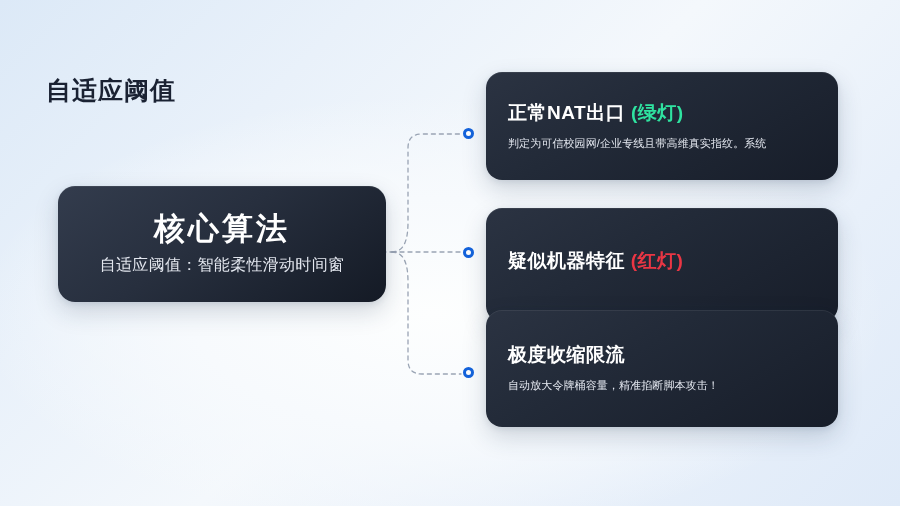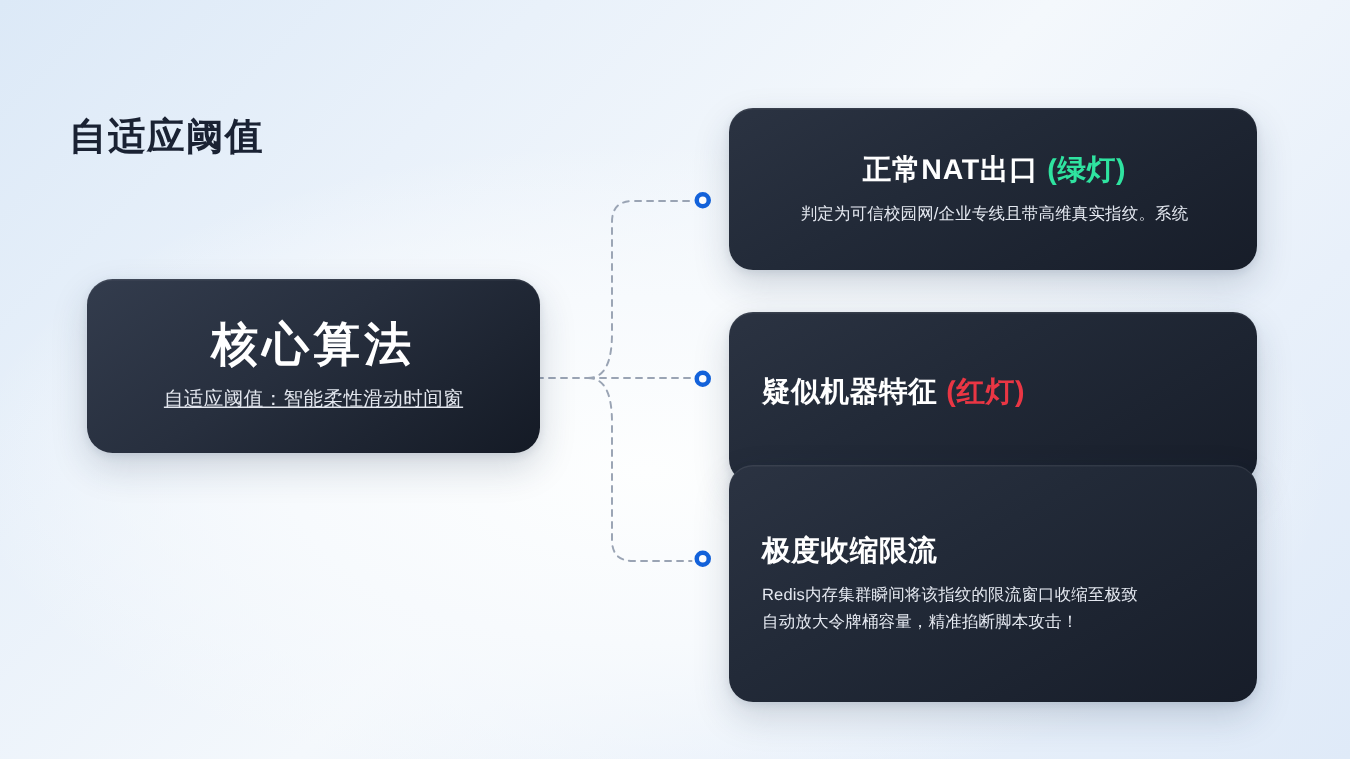--- a/index.html
+++ b/index.html
@@ -56,59 +56,58 @@
       0 10px 24px rgba(30, 48, 80, 0.18),
       0 2px 6px rgba(30, 48, 80, 0.10),
       inset 0 1px 0 rgba(255,255,255,0.07);
     color: #ffffff;
   }
 
   
   .card-core {
     left: 58px;
     top: 186px;
-    width: 302px;
+    width: 328px;
     height: 116px;
     border-radius: 17px;
     padding: 0;
     display: flex;
     flex-direction: column;
     align-items: center;
     justify-content: center;
     background: linear-gradient(145deg, #333c4d 0%, #272f3e 45%, #141a25 100%);
   }
   .core-title {
     font-size: 31px;
     font-weight: bold;
     letter-spacing: 3px;
     line-height: 1.1;
     color: #ffffff;
     margin-bottom: 9px;
   }
   .core-subtitle {
-    font-size: 13px;
+    font-size: 16px;
     font-weight: normal;
     color: #e2e6ee;
     letter-spacing: 0.3px;
     white-space: nowrap;
-    text-decoration: underline;
   }
 
   
   .card-branch {
     left: 486px;
     width: 352px;
     padding: 16px 20px 16px 22px;
     display: flex;
     flex-direction: column;
     justify-content: center;
   }
-  .card-b1 { top: 72px;  height: 108px; text-align: center; }
+  .card-b1 { top: 72px;  height: 108px; }
   .card-b2 { top: 208px; height: 114px;  }
-  .card-b3 { top: 310px; height: 158px; }
+  .card-b3 { top: 310px; height: 117px; }
 
   .branch-title {
     font-size: 19px;
     font-weight: bold;
     letter-spacing: 0.5px;
     color: #ffffff;
     margin-bottom: 9px;
     white-space: nowrap;
   }
   .accent-green { color: #2fe3a0; }
@@ -178,18 +177,17 @@
     <div class="branch-title">
       <span>疑似机器特征 </span><span class="accent-red">(红灯)</span>
     </div>
   </div>
 
   <div class="card card-branch card-b3">
     <div class="branch-title">
       <span>极度收缩限流</span>
     </div>
     <div class="branch-body">
-      <span class="ln">Redis内存集群瞬间将该指纹的限流窗口收缩至极致</span>
       <span class="ln">自动放大令牌桶容量，精准掐断脚本攻击！</span>
     </div>
   </div>
 
 </div>
 
 </body></html>

